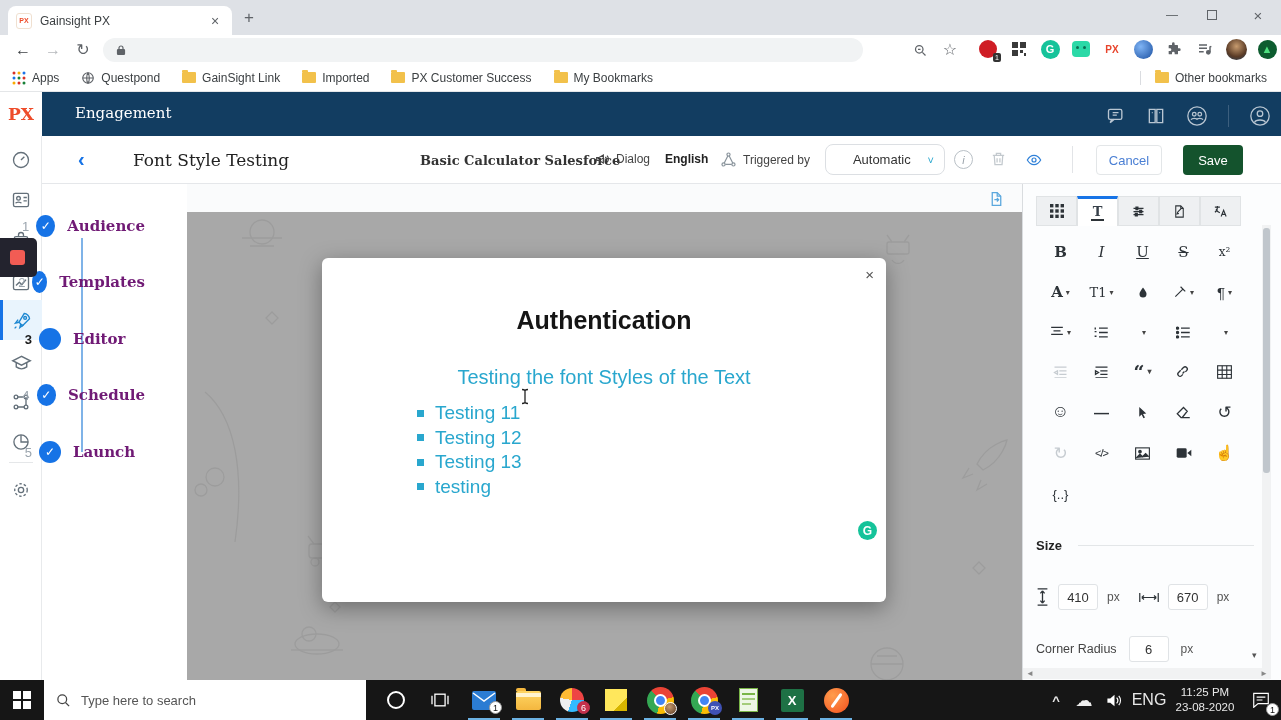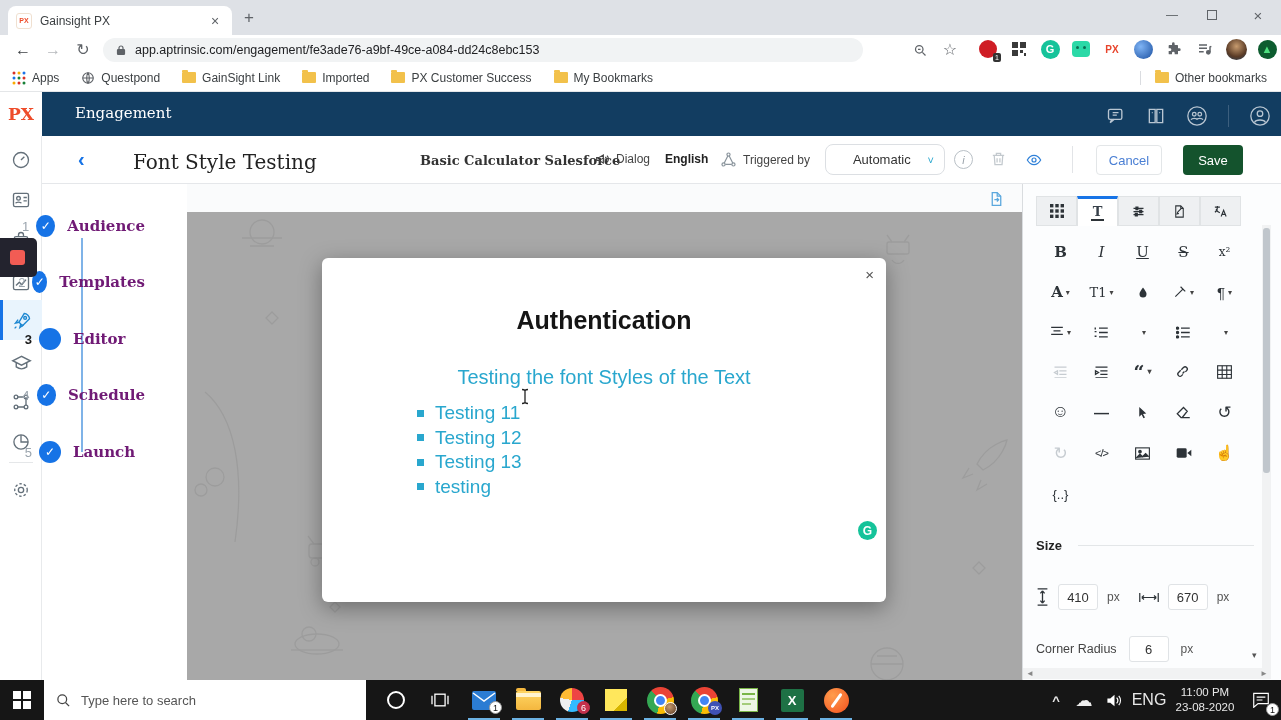--- a/index.html
+++ b/index.html
@@ -124,21 +124,20 @@
   <div class="abs addrbar">
     <span class="navico" style="margin-left:8px;color:#3c4043;">←</span>
     <span class="navico" style="color:#b6b9bd;">→</span>
     <span class="navico">↻</span>
   </div>
   <div class="abs omnibox">
     <svg width="12" height="13" viewBox="0 0 24 24" fill="none" stroke="#5f6368" stroke-width="2.4">
       <rect x="5" y="10" width="14" height="10" rx="1.5" fill="#5f6368"></rect>
         <path d="M8 10V7a4 4 0 0 1 8 0v3"></path>
     </svg>
-    <span class="url">app.aptrinsic.com/engagement/fe3ade76-a9bf-49ce-a084-dd24c8ebc153</span>
   </div>
   <div class="abs ctr" style="left:908px;top:38px;width:24px;height:24px;">
     <svg width="15" height="15" viewBox="0 0 24 24" fill="none" stroke="#5f6368" stroke-width="2">
         <circle cx="10" cy="10" r="6"></circle>
         <path d="M15 15l5 5M8 10h4"></path>
       </svg>
   </div>
   <div class="abs ctr" style="left:938px;top:36px;width:24px;height:26px;font-size:16px;color:#5f6368;">☆</div>
   <div class="abs" style="left:976px;top:37px;display:flex;gap:7px;">
     <span class="ext">
@@ -253,21 +252,21 @@
     <span style="width:1px;height:22px;background:#3c5f7e;"></span>
     <svg class="hdr-ico" width="22" height="22" viewBox="0 0 24 24" fill="none" stroke="currentColor" stroke-width="1.4">
         <circle cx="12" cy="12" r="10"></circle>
         <circle cx="12" cy="9.5" r="3"></circle>
         <path d="M6 19c1.5-3.5 10.5-3.5 12 0"></path>
       </svg>
   </div>
 
   <div class="abs subbar"></div>
   <div class="abs" style="left:78px;top:148px;font-size:20px;color:#1673e6;font-weight:bold;">‹</div>
-  <div class="abs serif" style="left:133px;top:150px;font-size:20px;color:#222;">Font Style Testing</div>
+  <div class="abs serif" style="left:133px;top:150px;font-size:17px;color:#222;">Font Style Testing</div>
   <div class="abs serif" style="left:420px;top:153px;font-size:13px;font-weight:bold;color:#333;">Basic Calculator Salesforce</div>
   <div class="abs" style="left:594px;top:151px;display:flex;align-items:center;gap:6px;">
     <svg width="16" height="16" viewBox="0 0 24 24" fill="none" stroke="#444" stroke-width="1.8">
         <path d="M4 10v4h3l7 4V6l-7 4H4z"></path>
         <path d="M17 9a4 4 0 0 1 0 6M19.5 7a7 7 0 0 1 0 10"></path>
       </svg>
     <span style="font-size:12px;color:#444;">Dialog</span>
   </div>
   <div class="abs" style="left:665px;top:152px;font-size:12px;font-weight:bold;color:#222;">English</div>
   <div class="abs" style="left:720px;top:151px;display:flex;align-items:center;gap:6px;">
@@ -751,21 +750,21 @@
       <span style="font-size:13px;font-weight:bold;width:26px;text-align:center;">^</span>
       <span style="font-size:17px;width:30px;text-align:center;color:#eee;">☁</span>
       <span style="width:30px;" class="ctr">
         <svg width="17" height="15" viewBox="0 0 24 20" fill="#fff">
             <path d="M2 7v6h4l6 5V2L6 7H2z"></path>
             <path d="M15 6a6 6 0 0 1 0 8M18 3.5a10 10 0 0 1 0 13" stroke="#fff" stroke-width="1.7" fill="none"></path>
           </svg>
       </span>
       <span style="font-size:16px;width:40px;text-align:center;">ENG</span>
       <span style="width:72px;text-align:center;line-height:15px;font-size:11.5px;">
-        <span>11:00 PM</span><br>
+        <span>11:25 PM</span><br>
         <span>23-08-2020</span>
       </span>
       <span class="ctr" style="width:40px;height:40px;position:relative;">
         <svg width="18" height="16" viewBox="0 0 24 22" fill="none" stroke="#fff" stroke-width="1.6">
             <path d="M2 2h20v14H8l-6 5V2z"></path>
             <path d="M6 7h12M6 11h8"></path>
           </svg>
         <span class="tb-badge" style="right:2px;bottom:4px;">1</span>
       </span>
     </div>

